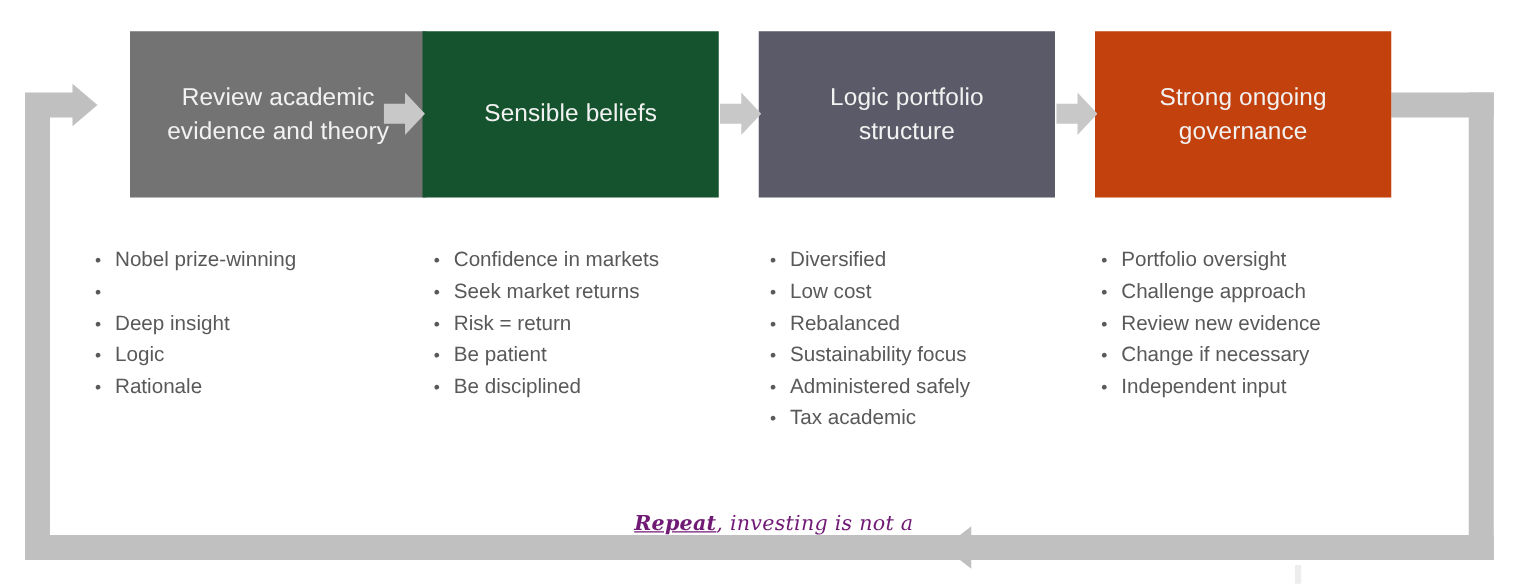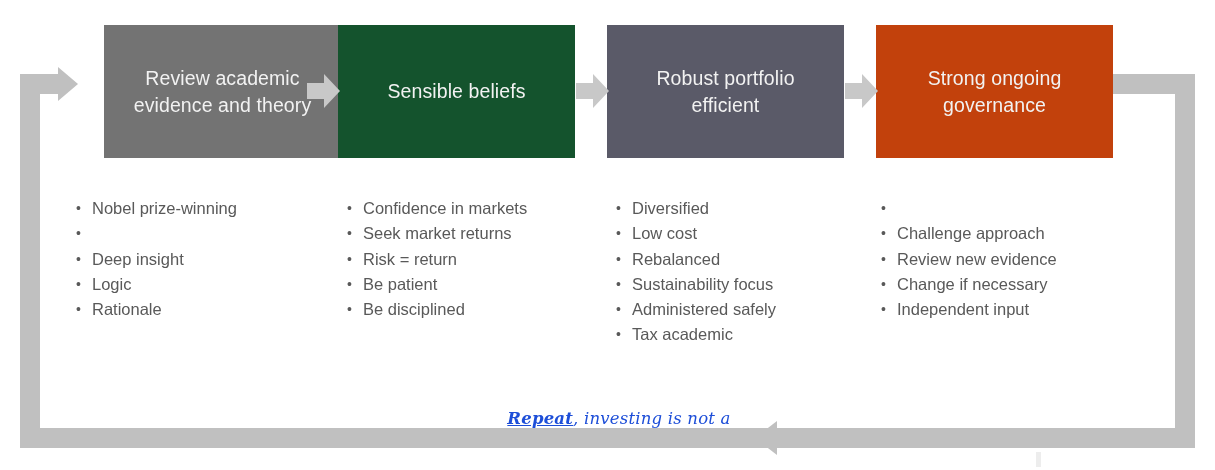--- a/index.html
+++ b/index.html
@@ -109,21 +109,21 @@
   #repeat-caption {
     position: absolute;
     left: 496px;
     top: 407px;
     width: 246px;
     text-align: center;
     font-family: "DejaVu Serif", serif;
     font-style: italic;
     font-size: 16.5px;
     line-height: 23px;
-    color: #1d4ed8;
+    color: #701a75;
     letter-spacing: 0.2px;
   }
   #repeat-caption .kw {
     font-weight: bold;
     text-decoration: underline;
   }
 
   
   #stray-mark {
     position: absolute;
@@ -147,21 +147,21 @@
   <div class="loop-arrowhead" id="loop-head-right"></div>
   <div class="loop-arrowhead" id="loop-head-left"></div>
 
   <div class="stage-box" id="box-0" style="left: 80px; background: #737373; margin-left: 24px;">
     <div class="stage-box-title">Review academic evidence and theory</div>
   </div>
   <div class="stage-box" id="box-1" style="left: 338px; background: #14532d;">
     <div class="stage-box-title">Sensible beliefs</div>
   </div>
   <div class="stage-box" id="box-2" style="left: 607px; background: rgb(90, 90, 104);">
-    <div class="stage-box-title">Robust portfolio efficient</div>
+    <div class="stage-box-title">Logic portfolio structure</div>
   </div>
   <div class="stage-box" id="box-3" style="left: 876px; background: #c2410c;">
     <div class="stage-box-title">Strong ongoing governance</div>
   </div>
 
   <div class="chev" style="left:307px;">
     <svg width="33" height="34" viewBox="0 0 33 34">
         <polygon points="0,9 17,9 17,0 33,17 17,34 17,25 0,25" fill="#c8c8c8"></polygon>
       </svg>
   </div>
@@ -241,20 +241,21 @@
         <span>Administered safely</span>
       </div>
       <div class="bullet-item">
         <span class="bullet-dot">•</span>
         <span>Tax academic</span>
       </div>
     </div>
   <div class="bullet-col" id="bullets-3" style="left:881px;">
       <div class="bullet-item">
         <span class="bullet-dot">•</span>
+        <span>Portfolio oversight</span>
       </div>
       <div class="bullet-item">
         <span class="bullet-dot">•</span>
         <span>Challenge approach</span>
       </div>
       <div class="bullet-item">
         <span class="bullet-dot">•</span>
         <span>Review new evidence</span>
       </div>
       <div class="bullet-item">

